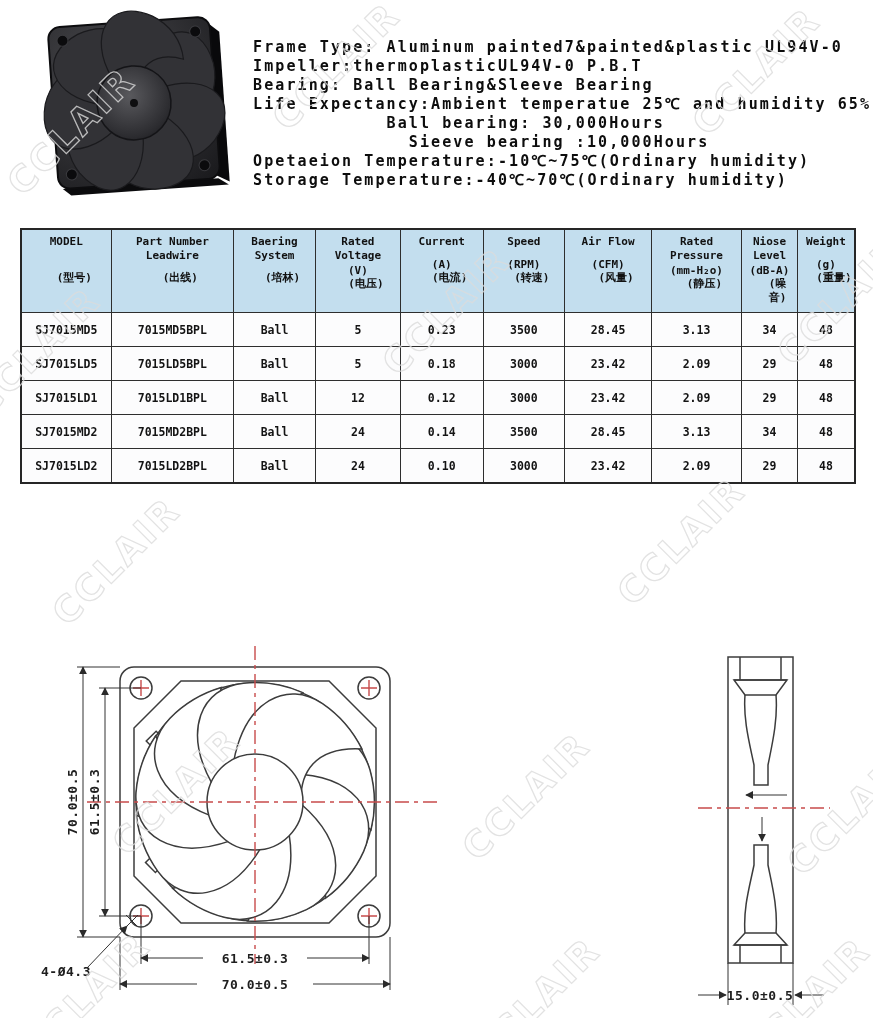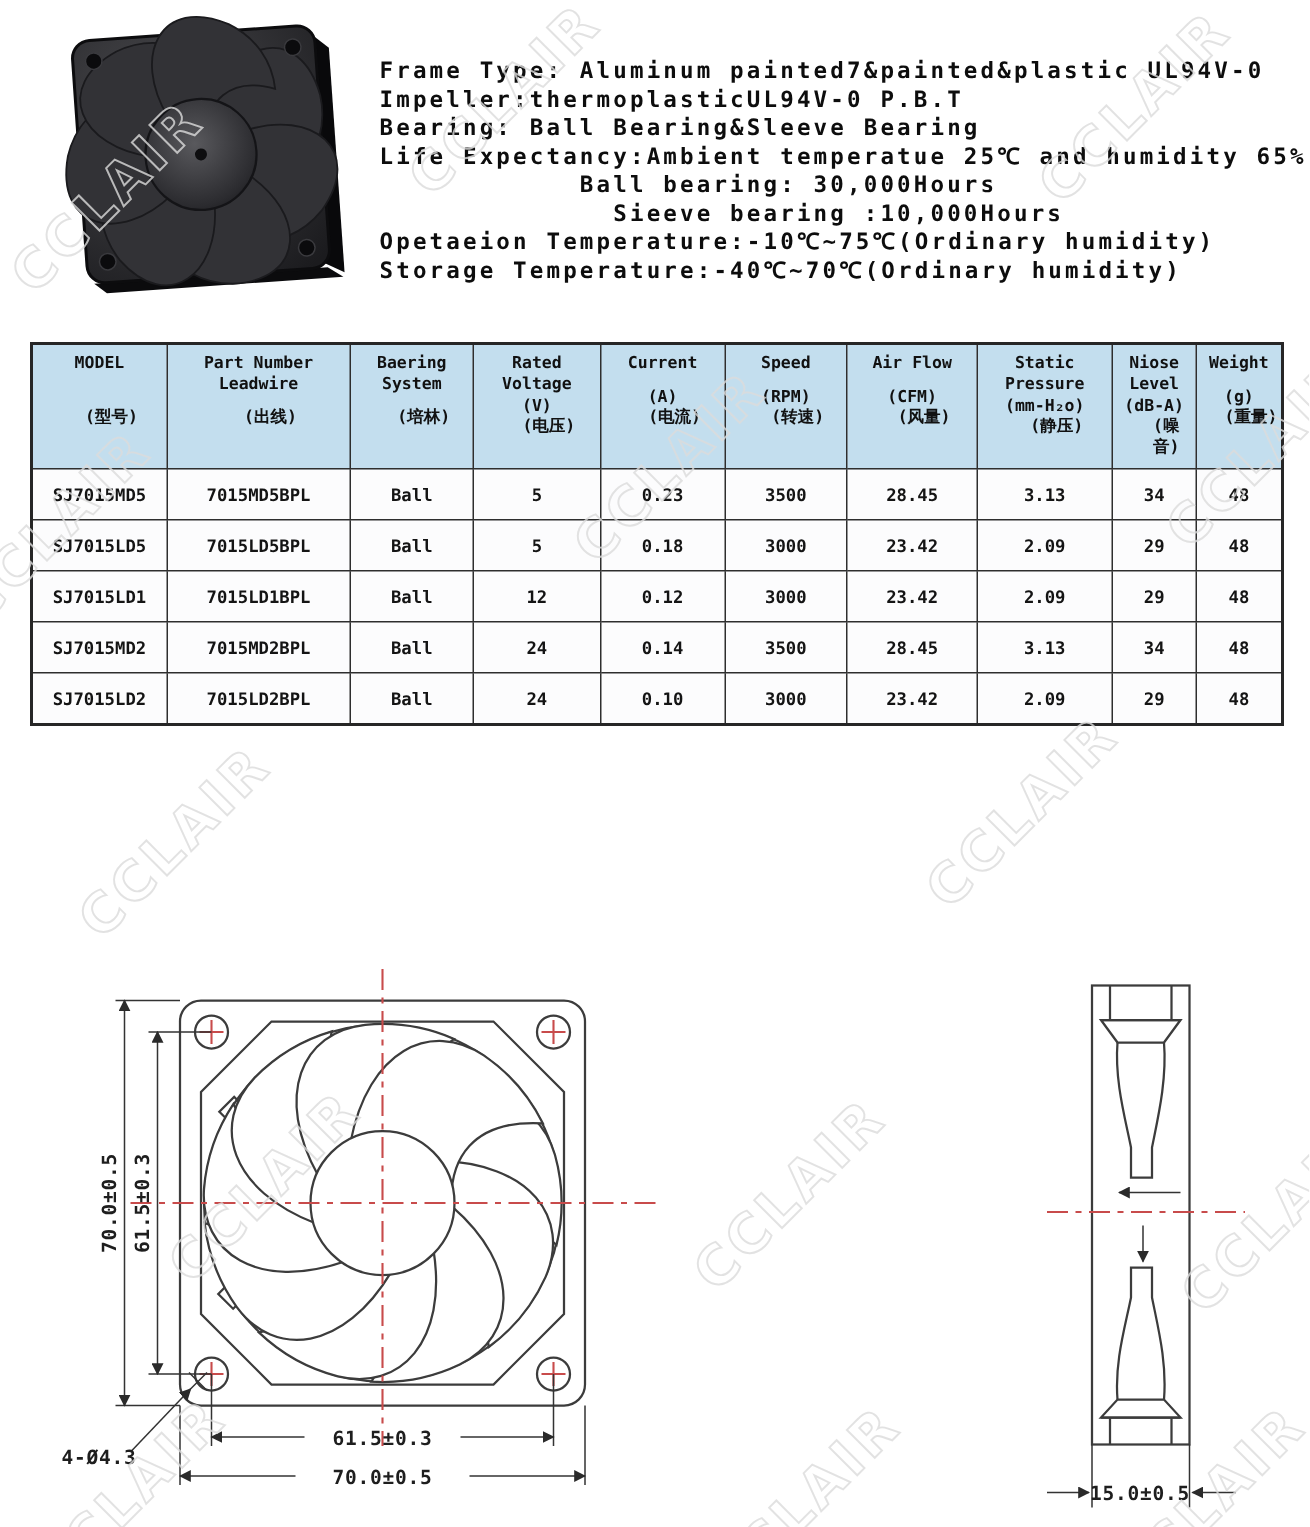--- a/index.html
+++ b/index.html
@@ -153,21 +153,21 @@
           </th>
           <th>
             <div class="h-wrap">
               <span class="h-en">Air Flow</span>
               <span class="h-unit">(CFM)</span>
               <span class="h-cn">(风量)</span>
             </div>
           </th>
           <th>
             <div class="h-wrap">
-              <span class="h-en">Static Pressure</span>
+              <span class="h-en">Rated Pressure</span>
               <span class="h-unit">(mm-H₂o)</span>
               <span class="h-cn">(静压)</span>
             </div>
           </th>
           <th>
             <div class="h-wrap">
               <span class="h-en">Niose Level</span>
               <span class="h-unit">(dB-A)</span>
               <span class="h-cn">(噪音)</span>
             </div>

